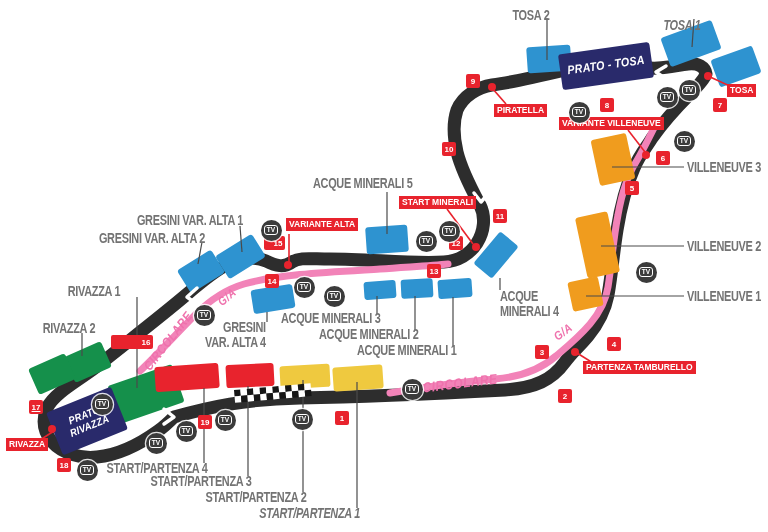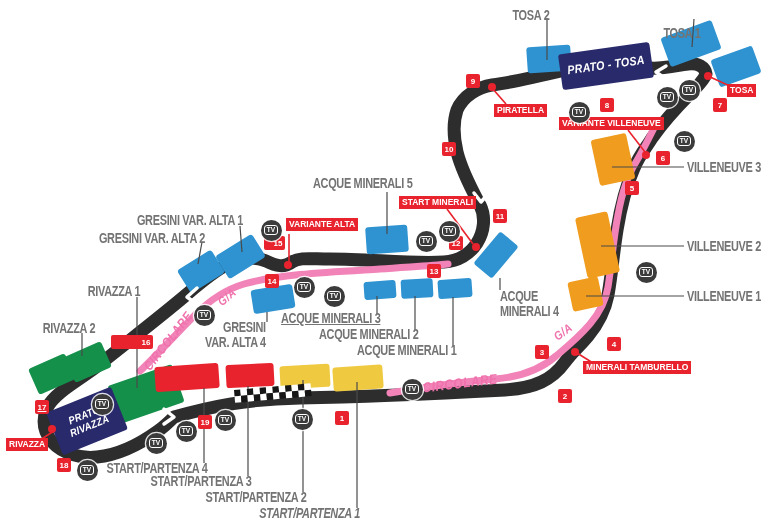--- a/index.html
+++ b/index.html
@@ -130,59 +130,59 @@
         <rect x="285.2" y="396.4" width="6.4" height="6.4" fill="#ffffff"></rect>
         <rect x="291.6" y="396.4" width="6.4" height="6.4" fill="#161616"></rect>
         <rect x="298" y="396.4" width="6.4" height="6.4" fill="#ffffff"></rect>
         <rect x="304.4" y="396.4" width="6.4" height="6.4" fill="#161616"></rect>
       </g>
     </svg>
   <div id="annot">
       <div class="slabel anchor-right" style="top: 8px; right: 219px;">
         <div>TOSA 2</div>
       </div>
-      <div class="slabel anchor-right" style="top: 26px; right: 68px;">
+      <div class="slabel anchor-right" style="top: 18px; right: 68px; font-style: italic;">
         <div>TOSA 1</div>
       </div>
       <div class="slabel anchor-left" style="top: 160px; left: 687px;">
         <div>VILLENEUVE 3</div>
       </div>
       <div class="slabel anchor-left" style="top: 239px; left: 687px;">
         <div>VILLENEUVE 2</div>
       </div>
       <div class="slabel anchor-left" style="top: 289px; left: 687px;">
         <div>VILLENEUVE 1</div>
       </div>
       <div class="slabel anchor-right" style="top: 176px; right: 356px; text-align: center;">
         <div>ACQUE MINERALI 5</div>
       </div>
       <div class="slabel anchor-left" style="top: 289px; left: 500px;">
         <div>ACQUE</div>
         <div>MINERALI 4</div>
       </div>
-      <div class="slabel anchor-right" style="top: 311px; right: 388px; text-decoration: underline;">
+      <div class="slabel anchor-right" style="top: 311px; right: 388px;">
         <div>ACQUE MINERALI 3</div>
       </div>
       <div class="slabel anchor-right" style="top: 327px; right: 350px;">
         <div>ACQUE MINERALI 2</div>
       </div>
       <div class="slabel anchor-right" style="top: 343px; right: 312px;">
         <div>ACQUE MINERALI 1</div>
       </div>
       <div class="slabel anchor-right" style="top: 213px; right: 525px;">
         <div>GRESINI VAR. ALTA 1</div>
       </div>
       <div class="slabel anchor-right" style="top: 231px; right: 563px;">
         <div>GRESINI VAR. ALTA 2</div>
       </div>
       <div class="slabel anchor-right" style="top: 320px; right: 502px;">
         <div>GRESINI</div>
         <div>VAR. ALTA 4</div>
       </div>
-      <div class="slabel anchor-right" style="top: 284px; right: 628px;">
+      <div class="slabel anchor-right" style="top: 284px; right: 648px;">
         <div>RIVAZZA 1</div>
       </div>
       <div class="slabel anchor-right" style="top: 321px; right: 673px;">
         <div>RIVAZZA 2</div>
       </div>
       <div class="slabel anchor-right" style="top: 461px; right: 561px;">
         <div>START/PARTENZA 4</div>
       </div>
       <div class="slabel anchor-right" style="top: 474px; right: 517px;">
         <div>START/PARTENZA 3</div>
@@ -191,21 +191,21 @@
         <div>START/PARTENZA 2</div>
       </div>
       <div class="slabel anchor-right" style="top: 506px; right: 408px; font-style: italic;">
         <div>START/PARTENZA 1</div>
       </div>
       <div class="clabel" style="left: 494px; top: 104px;">PIRATELLA</div>
       <div class="clabel" style="left: 559px; top: 117px;">VARIANTE VILLENEUVE</div>
       <div class="clabel" style="left: 399px; top: 196px;">START MINERALI</div>
       <div class="clabel" style="left: 286px; top: 218px;">VARIANTE ALTA</div>
       <div class="clabel" style="left: 727px; top: 84px;">TOSA</div>
-      <div class="clabel" style="left: 583px; top: 361px;">MINERALI TAMBURELLO</div>
+      <div class="clabel" style="left: 583px; top: 361px;">PARTENZA TAMBURELLO</div>
       <div class="clabel" style="left: 6px; top: 438px;">RIVAZZA</div>
       <div class="rlabel" style="left: 168px; top: 341px; font-size: 13px; transform: translate(-50%, -50%) rotate(-52deg) scaleX(0.85); color: rgb(239, 114, 173);">CIRCOLARE</div>
       <div class="rlabel" style="left: 227px; top: 297px; font-size: 12px; transform: translate(-50%, -50%) rotate(-40deg) scaleX(0.85); color: rgb(239, 114, 173);">G/A</div>
       <div class="rlabel" style="left: 460px; top: 383px; font-size: 14px; transform: translate(-50%, -50%) rotate(-7deg) scaleX(0.85); color: rgb(239, 114, 173);">CIRCOLARE</div>
       <div class="rlabel" style="left: 563px; top: 332px; font-size: 12px; transform: translate(-50%, -50%) rotate(-36deg) scaleX(0.85); color: rgb(239, 114, 173);">G/A</div>
       <div class="marker" style="left: 335px; top: 411px;">1</div>
       <div class="marker" style="left: 558px; top: 389px;">2</div>
       <div class="marker" style="left: 535px; top: 345px;">3</div>
       <div class="marker" style="left: 607px; top: 337px;">4</div>
       <div class="marker" style="left: 625px; top: 181px;">5</div>
@@ -213,21 +213,21 @@
       <div class="marker" style="left: 713px; top: 98px;">7</div>
       <div class="marker" style="left: 600px; top: 98px;">8</div>
       <div class="marker" style="left: 466px; top: 74px;">9</div>
       <div class="marker" style="left: 442px; top: 142px;">10</div>
       <div class="marker" style="left: 493px; top: 209px;">11</div>
       <div class="marker" style="left: 449px; top: 236px;">12</div>
       <div class="marker" style="left: 427px; top: 264px;">13</div>
       <div class="marker" style="left: 265px; top: 274px;">14</div>
       <div class="marker" style="left: 264px; top: 236px; padding-left: 7px;">15</div>
       <div class="marker" style="left: 111px; top: 335px; padding-left: 28px;">16</div>
-      <div class="marker" style="left: 35px; top: 400px; text-decoration: underline;">17</div>
+      <div class="marker" style="left: 29px; top: 400px; text-decoration: underline;">17</div>
       <div class="marker" style="left: 57px; top: 458px;">18</div>
       <div class="marker" style="left: 198px; top: 415px; text-align: right;">19</div>
       <div class="tv" style="left: 568.5px; top: 101.5px;">
         <span>TV</span>
       </div>
       <div class="tv" style="left: 656.5px; top: 86.5px;">
         <span>TV</span>
       </div>
       <div class="tv" style="left: 678.5px; top: 79.5px;">
         <span>TV</span>

